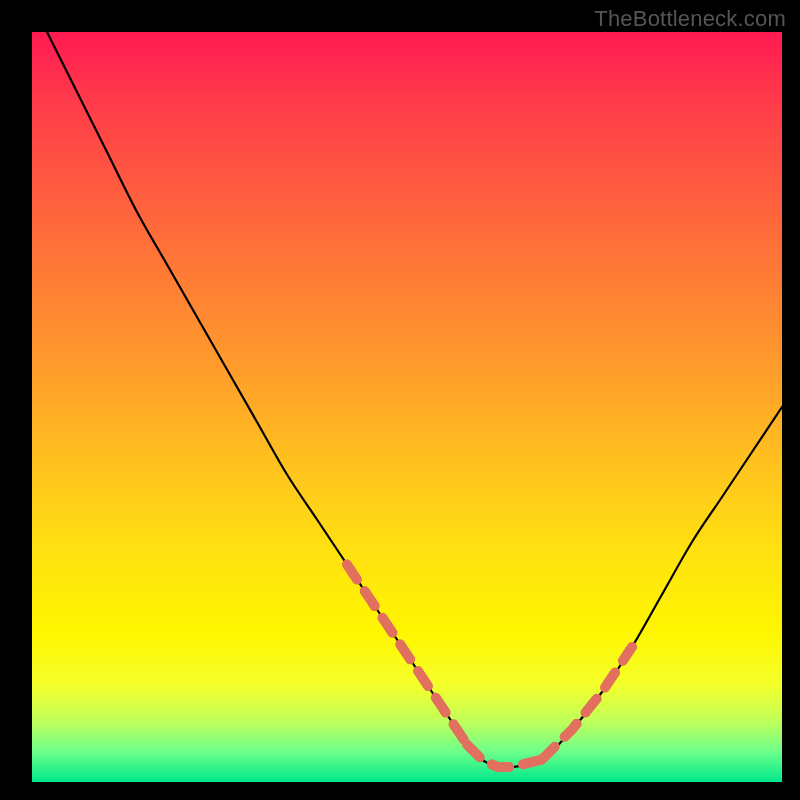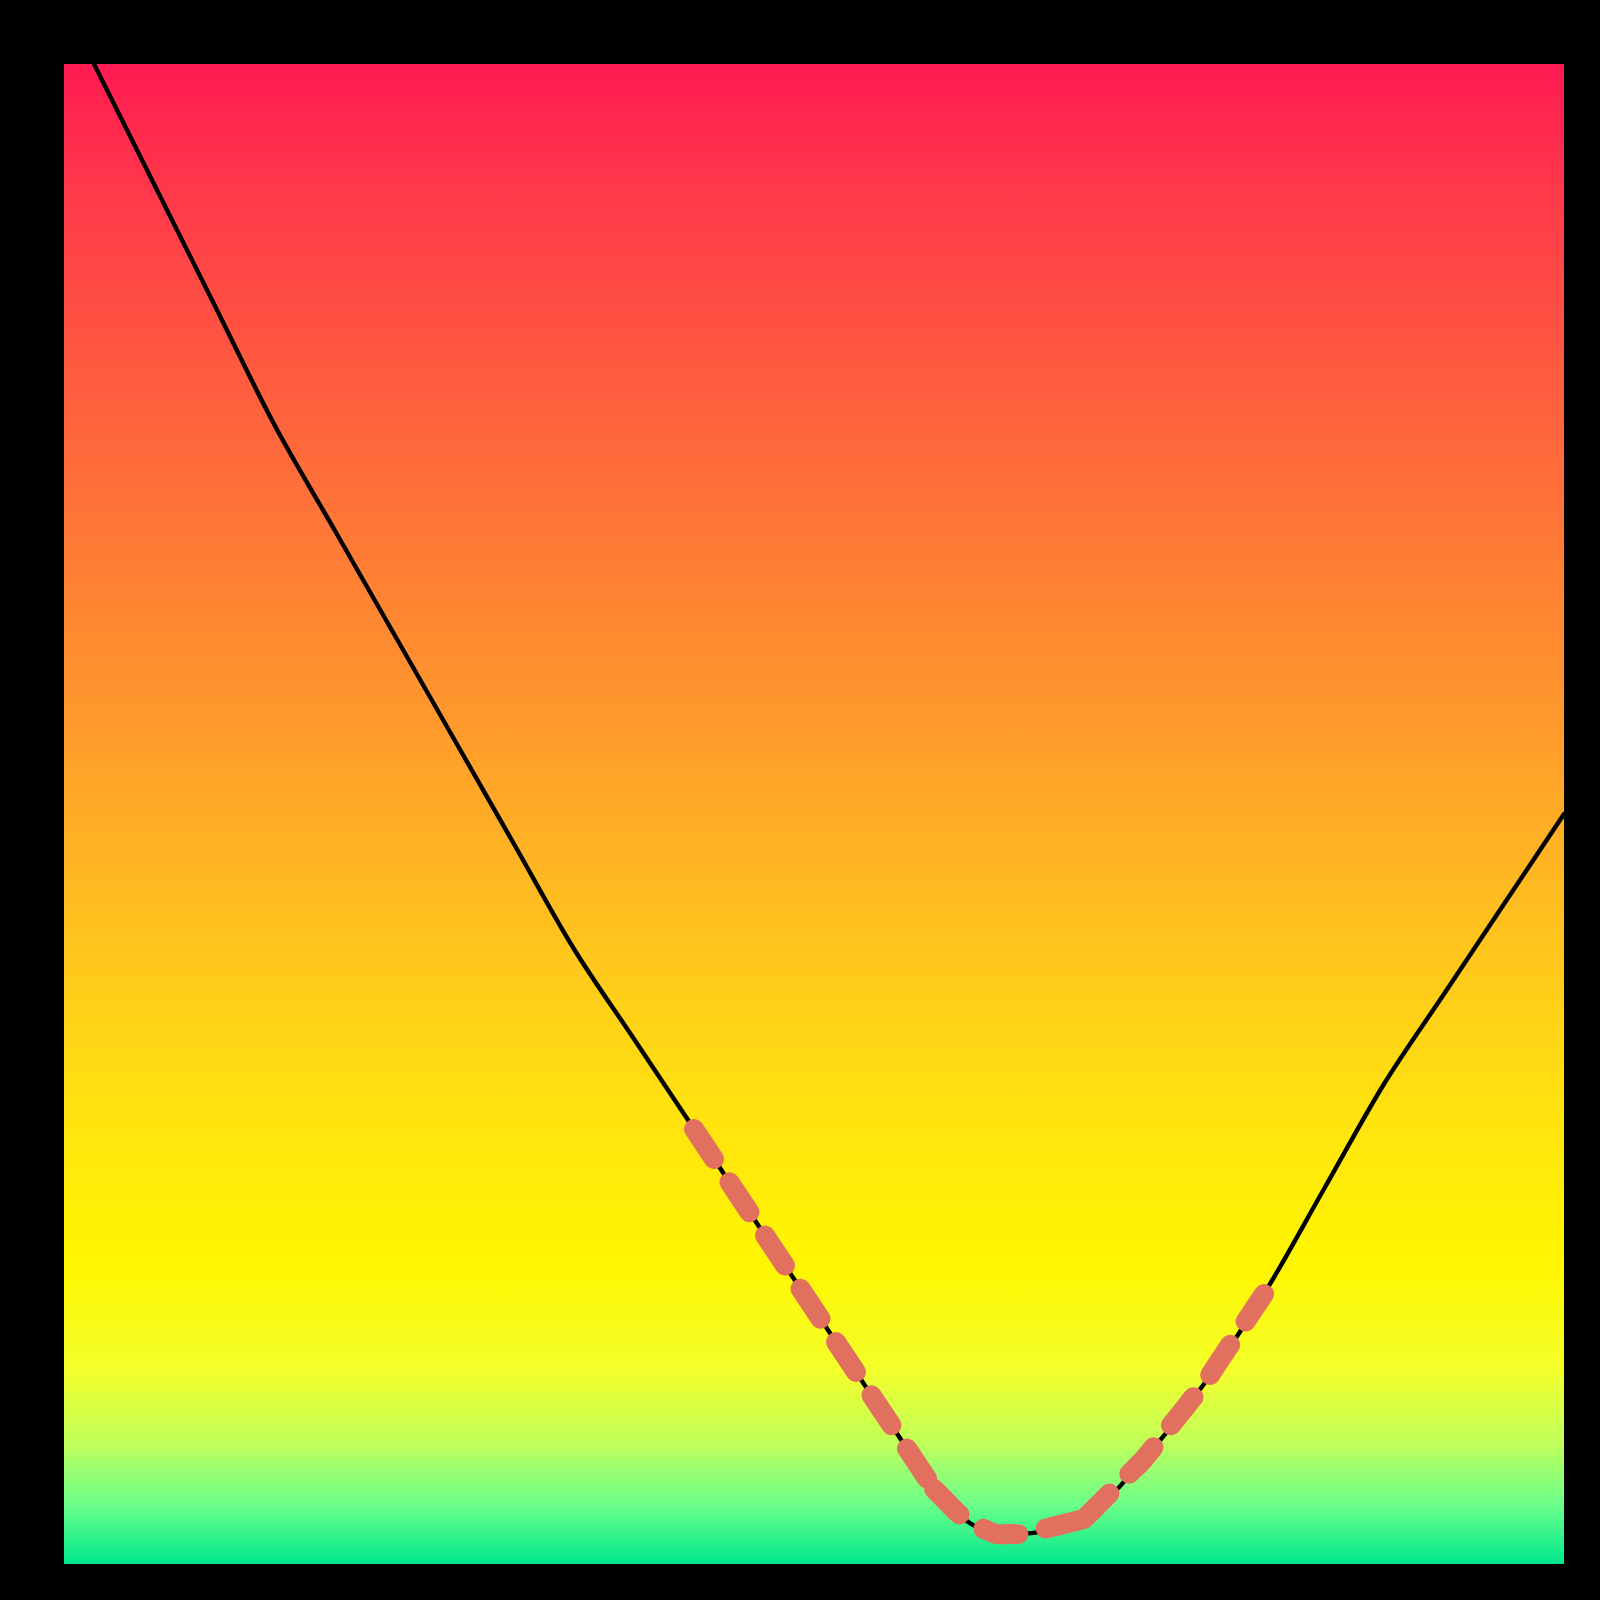--- a/index.html
+++ b/index.html
@@ -68,20 +68,21 @@
     stroke: #e2705e;
     stroke-width: 10;
     stroke-linecap: round;
     stroke-dasharray: 18 14;
   }
 </style>
 </head>
 <body>
 
 <div class="frame">
+  <div class="watermark">TheBottleneck.com</div>
 
   <div class="plot">
     <svg class="curve" viewBox="0 0 750 750" preserveAspectRatio="none">
       <path id="main-path" class="main-curve" d="M 15 0 C 20 10, 35 40, 45 60 C 55 80, 65 100, 75 120 C 85 140, 95.00000000000001 161.25, 105.00000000000001 180 C 115.00000000000001 198.75, 125 215, 135 232.5 C 145 250, 155 267.5, 165 285 C 175 302.5, 185 319.99999999999994, 195 337.49999999999994 C 205 354.99999999999994, 215 372.5, 225 390 C 235 407.5, 245.00000000000003 426.25, 255.00000000000003 442.5 C 265 458.75, 275 472.5, 285 487.5 C 295 502.5, 305 517.5, 315 532.5 C 325 547.5, 335 562.5, 345 577.5 C 355 592.5, 365 607.5, 375 622.5 C 385 637.5, 397.5 656.25, 405 667.5 C 412.5 678.75, 415.00000000000006 682.5, 420.00000000000006 690 C 425.00000000000006 697.5, 429.99999999999994 706.25, 434.99999999999994 712.5 C 439.99999999999994 718.75, 445 723.75, 450 727.5 C 455 731.25, 460 733.75, 465 735 C 470 736.25, 472.5 736.25, 480 735 C 487.5 733.75, 500.00000000000006 733.75, 510.00000000000006 727.5 C 520 721.25, 530 708.75, 540 697.5 C 550 686.25, 560 673.75, 570 660 C 580 646.25, 590 631.25, 600 615 C 610 598.75, 620 580, 630 562.5 C 640 545, 650 526.25, 660 510 C 670 493.75, 680 480, 690 465 C 700 450, 710 435, 720 420 C 730 405, 745 382.5, 750 375"></path>
       <path id="hl-left" class="highlight" d="M 315 532.5 C 316.6666666666667 535, 321.6666666666667 542.5, 325 547.5 C 328.3333333333333 552.5, 331.6666666666667 557.5, 335 562.5 C 338.3333333333333 567.5, 341.66666666666663 572.5, 345 577.5 C 348.33333333333337 582.5, 351.66666666666674 587.5, 355.00000000000006 592.5 C 358.33333333333337 597.5, 361.6666666666667 602.5, 365 607.5 C 368.3333333333333 612.5, 371.6666666666667 617.5, 375 622.5 C 378.3333333333333 627.5, 381.6666666666667 632.5, 385 637.5 C 388.3333333333333 642.5, 391.66666666666663 647.5, 394.99999999999994 652.5 C 398.33333333333326 657.5, 401.66666666666663 662.5, 405 667.5 C 408.33333333333337 672.5, 411.6666666666667 677.5, 415 682.5 C 418.3333333333333 687.5, 421.6666666666667 692.5, 425 697.5 C 428.3333333333333 702.5, 433.33333333333326 710, 434.99999999999994 712.5"></path>
       <path id="hl-floor" class="highlight" d="M 434.99999999999994 712.5 C 436.04166666666663 713.5416666666666, 439.16666666666674 716.6666666666666, 441.25000000000006 718.75 C 443.33333333333337 720.8333333333334, 445.4166666666667 723.2291666666666, 447.5 725 C 449.5833333333333 726.7708333333334, 451.66666666666663 728.125, 453.75 729.375 C 455.83333333333337 730.625, 457.91666666666674 731.5625, 460.00000000000006 732.5 C 462.08333333333337 733.4375, 464.16666666666663 734.5833333333334, 466.24999999999994 735 C 468.33333333333326 735.4166666666666, 470.41666666666663 735, 472.5 735 C 474.58333333333337 735, 476.66666666666663 735.2083333333334, 478.75 735 C 480.83333333333337 734.7916666666666, 482.91666666666674 734.21875, 485.00000000000006 733.75 C 487.08333333333337 733.28125, 489.1666666666667 732.7083333333334, 491.25 732.1875 C 493.3333333333333 731.6666666666666, 495.41666666666663 731.1458333333334, 497.5 730.625 C 499.58333333333337 730.1041666666666, 501.66666666666674 729.5833333333334, 503.75000000000006 729.0625 C 505.83333333333337 728.5416666666666, 508.95833333333337 727.7604166666666, 510.00000000000006 727.5"></path>
       <path id="hl-right" class="highlight" d="M 510.00000000000006 727.5 C 511.25000000000006 726.25, 515 722.5, 517.5 720 C 520 717.5, 522.5 715, 525 712.5 C 527.5 710, 530 707.5, 532.5 705 C 535 702.5, 537.5 700.3125, 540 697.5 C 542.5 694.6875, 545 691.25, 547.5 688.125 C 550 685, 552.5 681.875, 555 678.75 C 557.5 675.625, 560 672.5, 562.5 669.375 C 565 666.25, 567.5 663.4375, 570 660 C 572.5 656.5625, 575 652.5, 577.5 648.75 C 580 645, 582.5 641.25, 585 637.5 C 587.5 633.75, 590 630, 592.5 626.25 C 595 622.5, 598.75 616.875, 600 615"></path>
     </svg>
   </div>
 </div>

